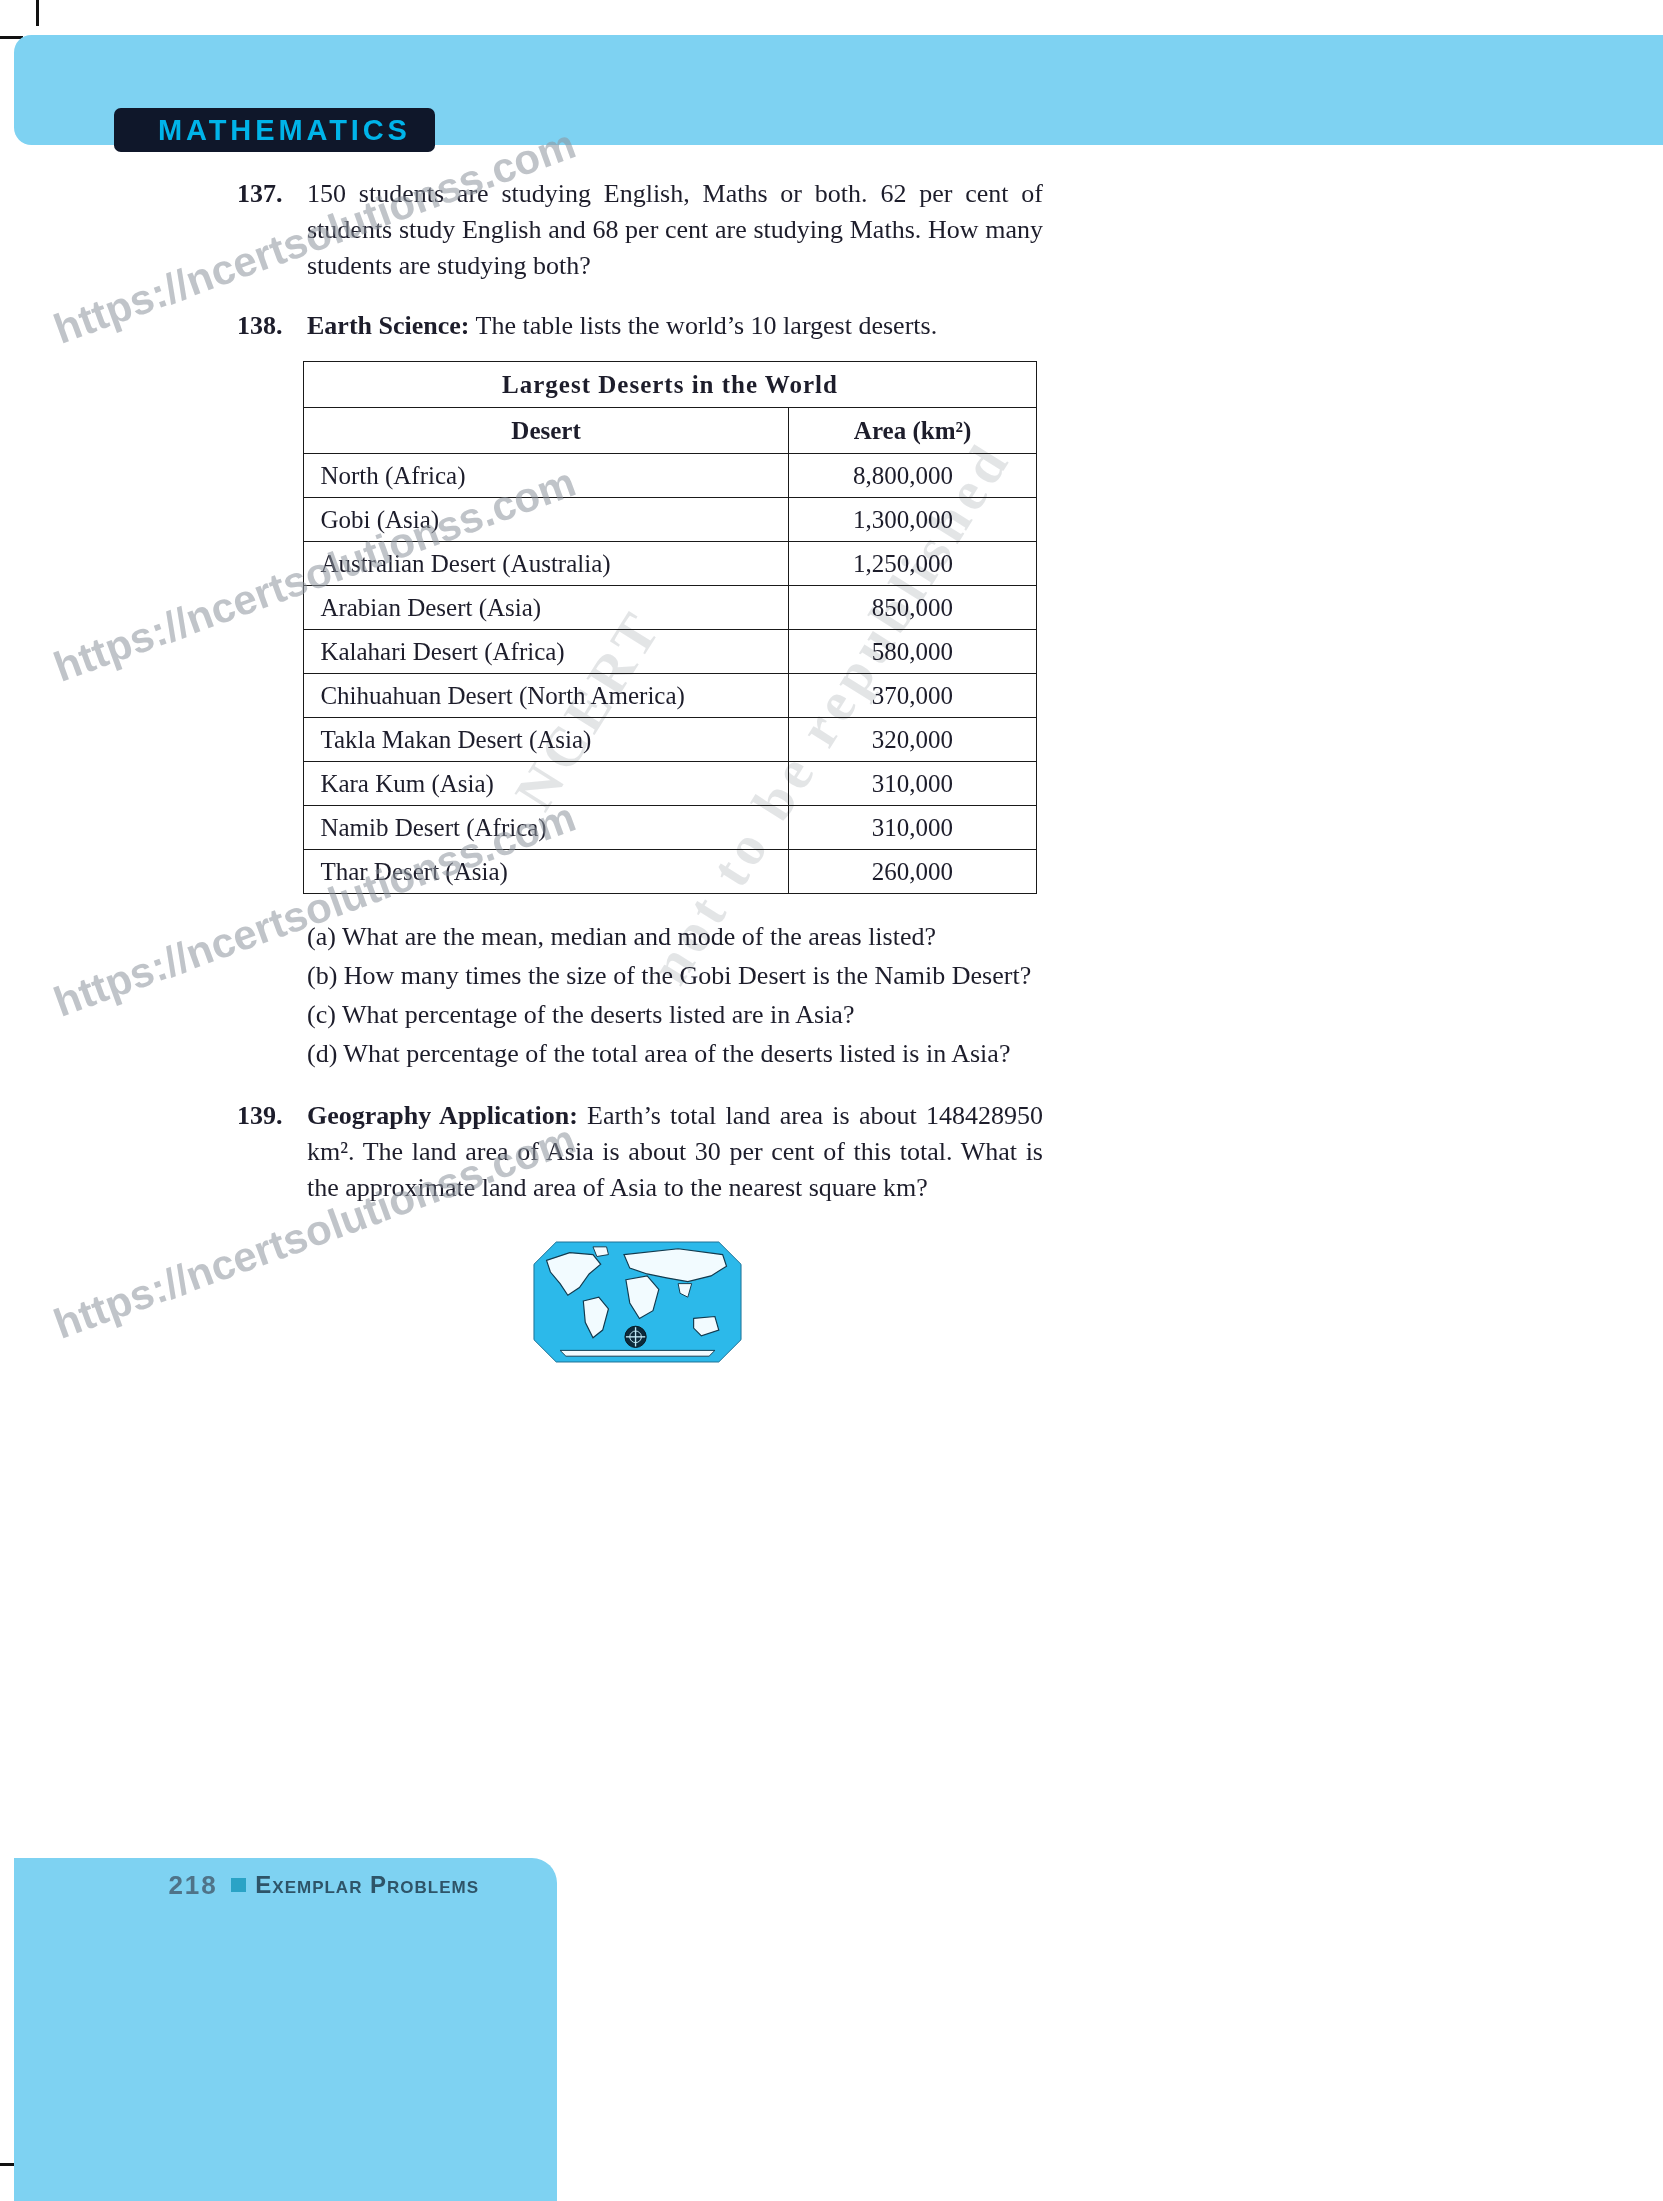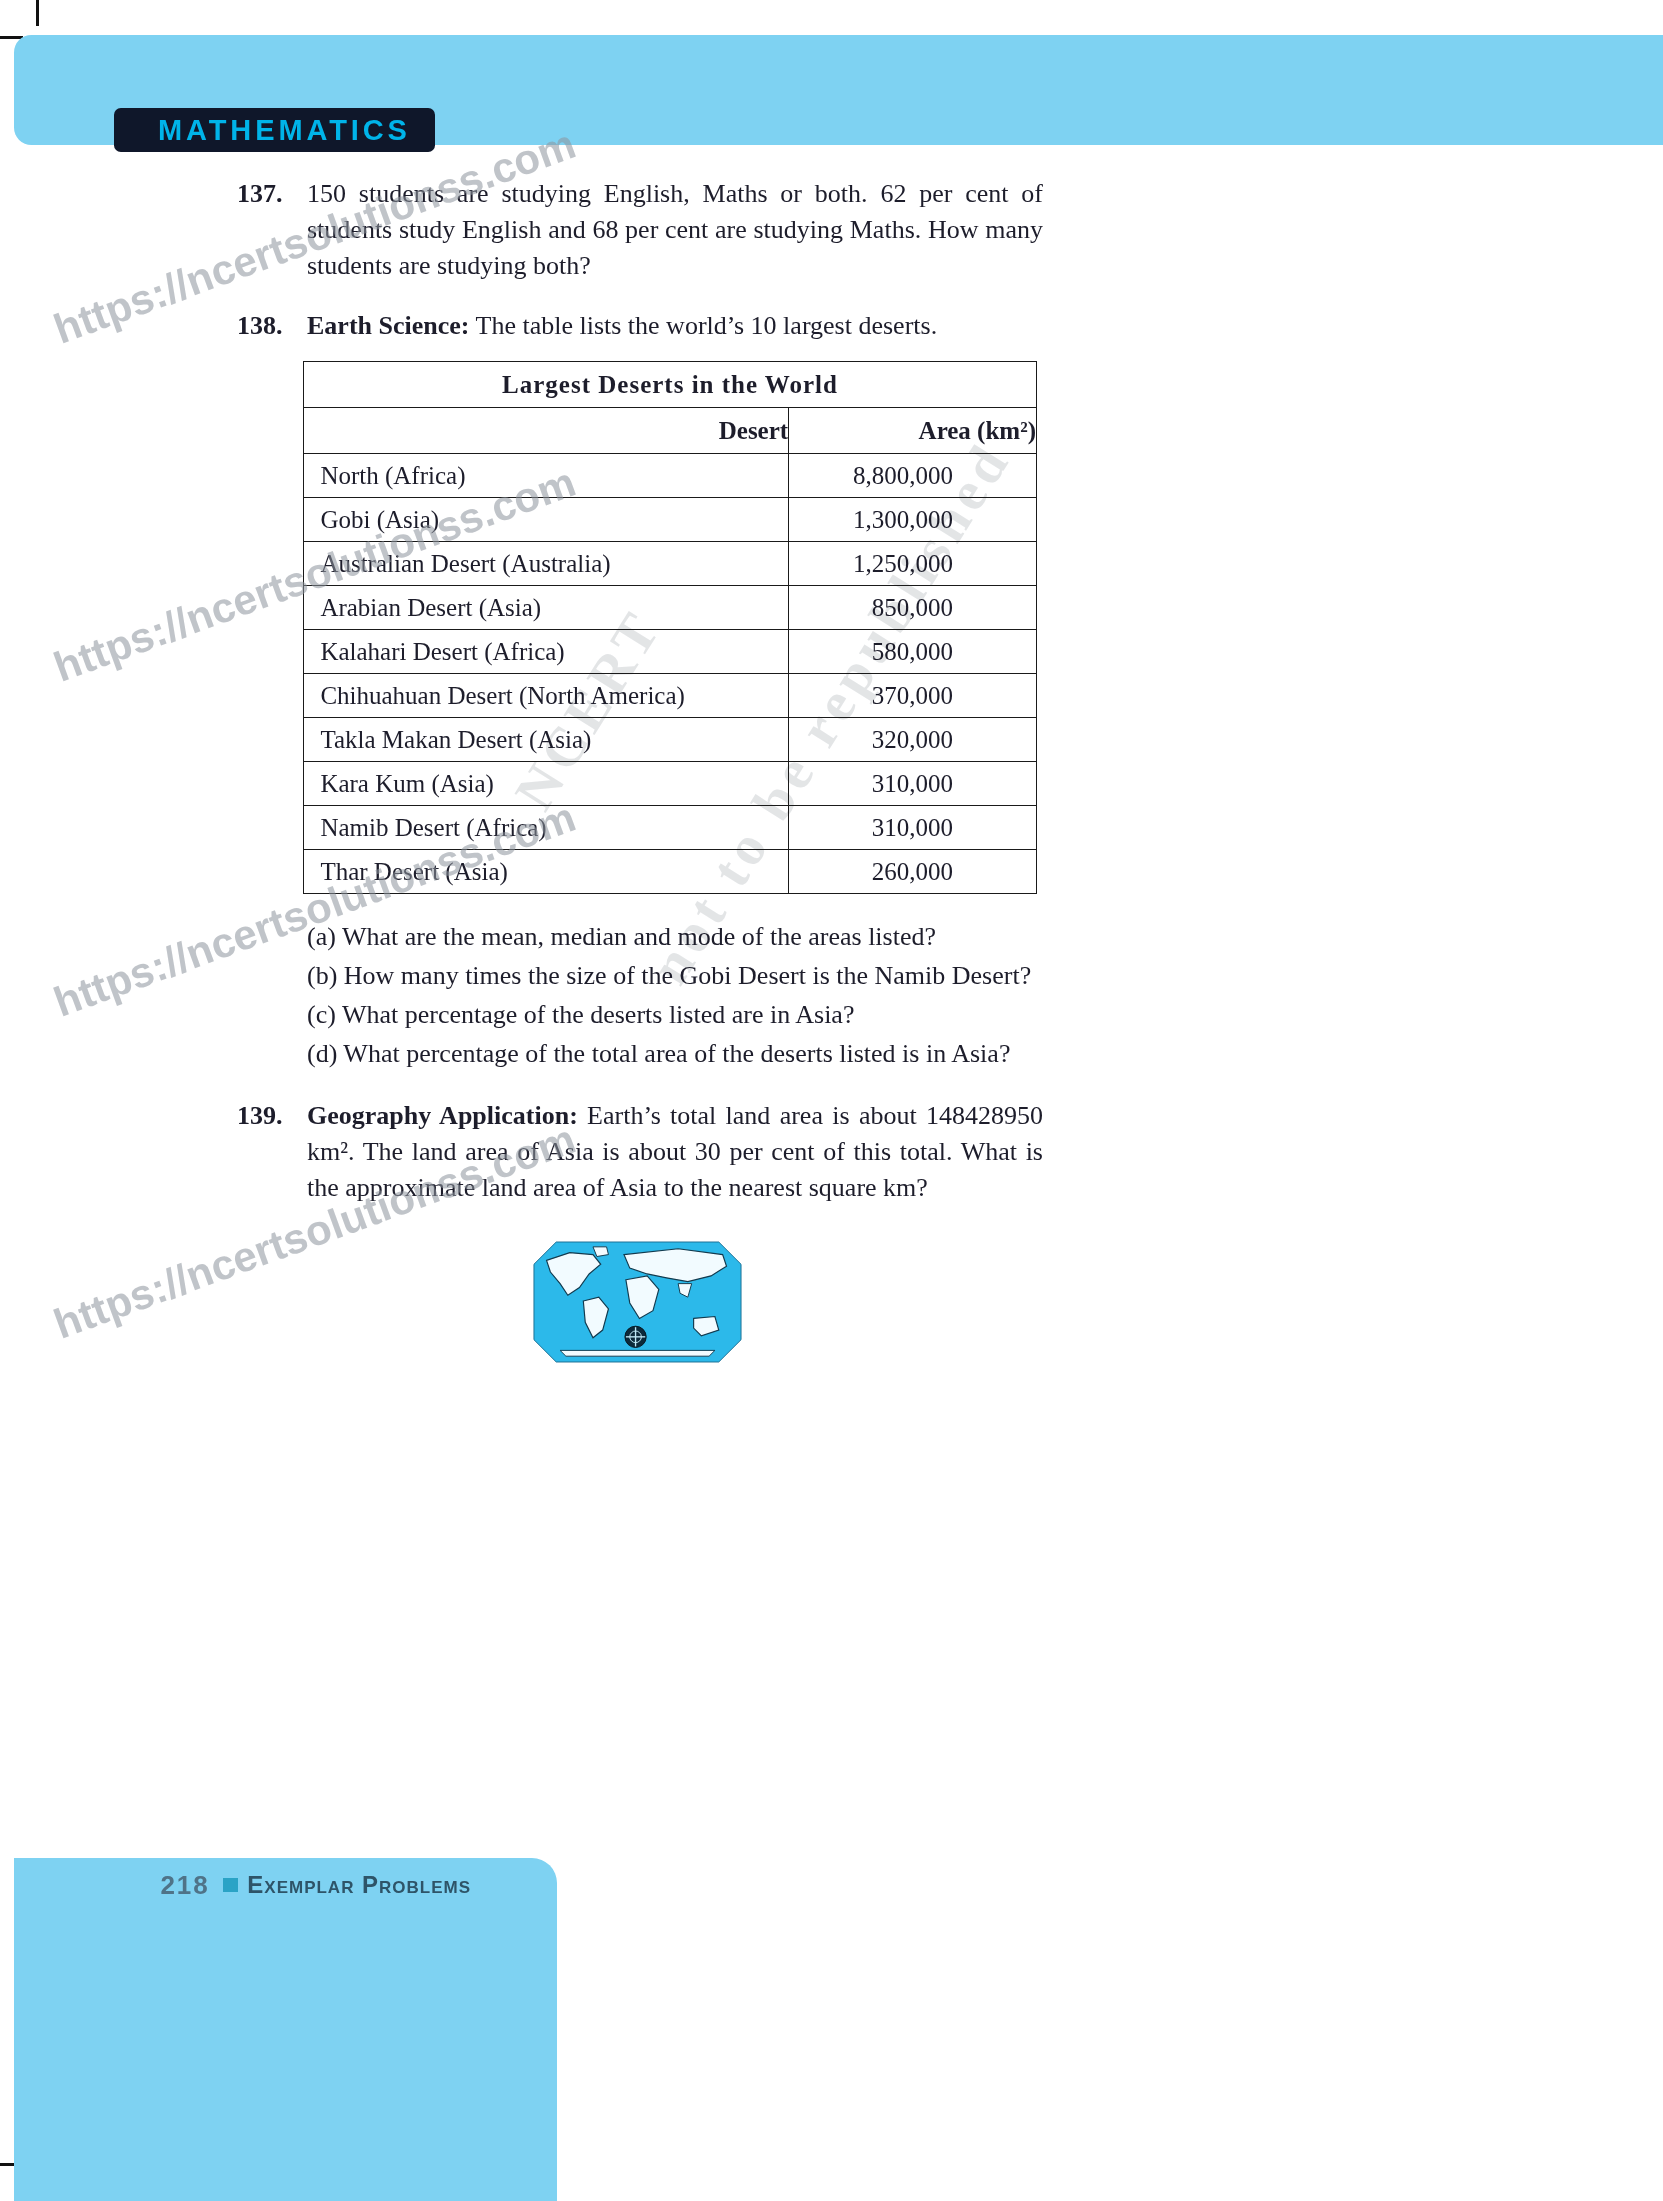--- a/index.html
+++ b/index.html
@@ -72,36 +72,36 @@
     border-collapse:collapse;
     margin:17.4px 0 0 66px;
     width:734px;
     font-size:25px;
     background:rgba(255,255,255,0.0);
   }
   table.desert-table th, table.desert-table td {
     border:1.9px solid #1a1a1a;
   }
   th.t-title { height:46px; text-align:center; font-weight:bold; letter-spacing:1px; }
-  th.t-col { height:46px; text-align:right; font-weight:bold; }
+  th.t-col { height:46px; text-align:center; font-weight:bold; }
   td.c-desert { width:486px; height:44px; padding-left:16.4px; font-weight:normal; }
   td.c-area { width:248px; height:44px; text-align:right; padding-right:83px; }
 
   .subqs { margin:23px 0 0 70px; font-size:26px; line-height:39px; }
   .subq { white-space:nowrap;font-family:Liberation Serif, serif; }
 
   .map-wrap { margin-top:35px; width:801px; display:flex; justify-content:center; }
 
   
   .footer-band {
     position:absolute; left:13.5px; top:1858px; width:543px; height:344px;
     background:#7ed2f2; border-radius:0 25px 0 0;
   }
   .footer-line {
-    position:absolute; left:147px; top:11.6px;
+    position:absolute; left:155px; top:11.6px;
     display:flex; align-items:center;
     font-family:"Liberation Sans", sans-serif;
   }
   .page-number { font-weight:bold; font-size:26px; color:#4f7388; letter-spacing:1.9px; }
   .bullet-square { width:14.5px; height:14.5px; background:#2aa3c6; margin:0 9.7px 0 13.5px; }
   .book-title {
     font-variant:small-caps; font-weight:bold; font-size:24px;
     color:#2e5468; letter-spacing:1px;
   }
 </style>

